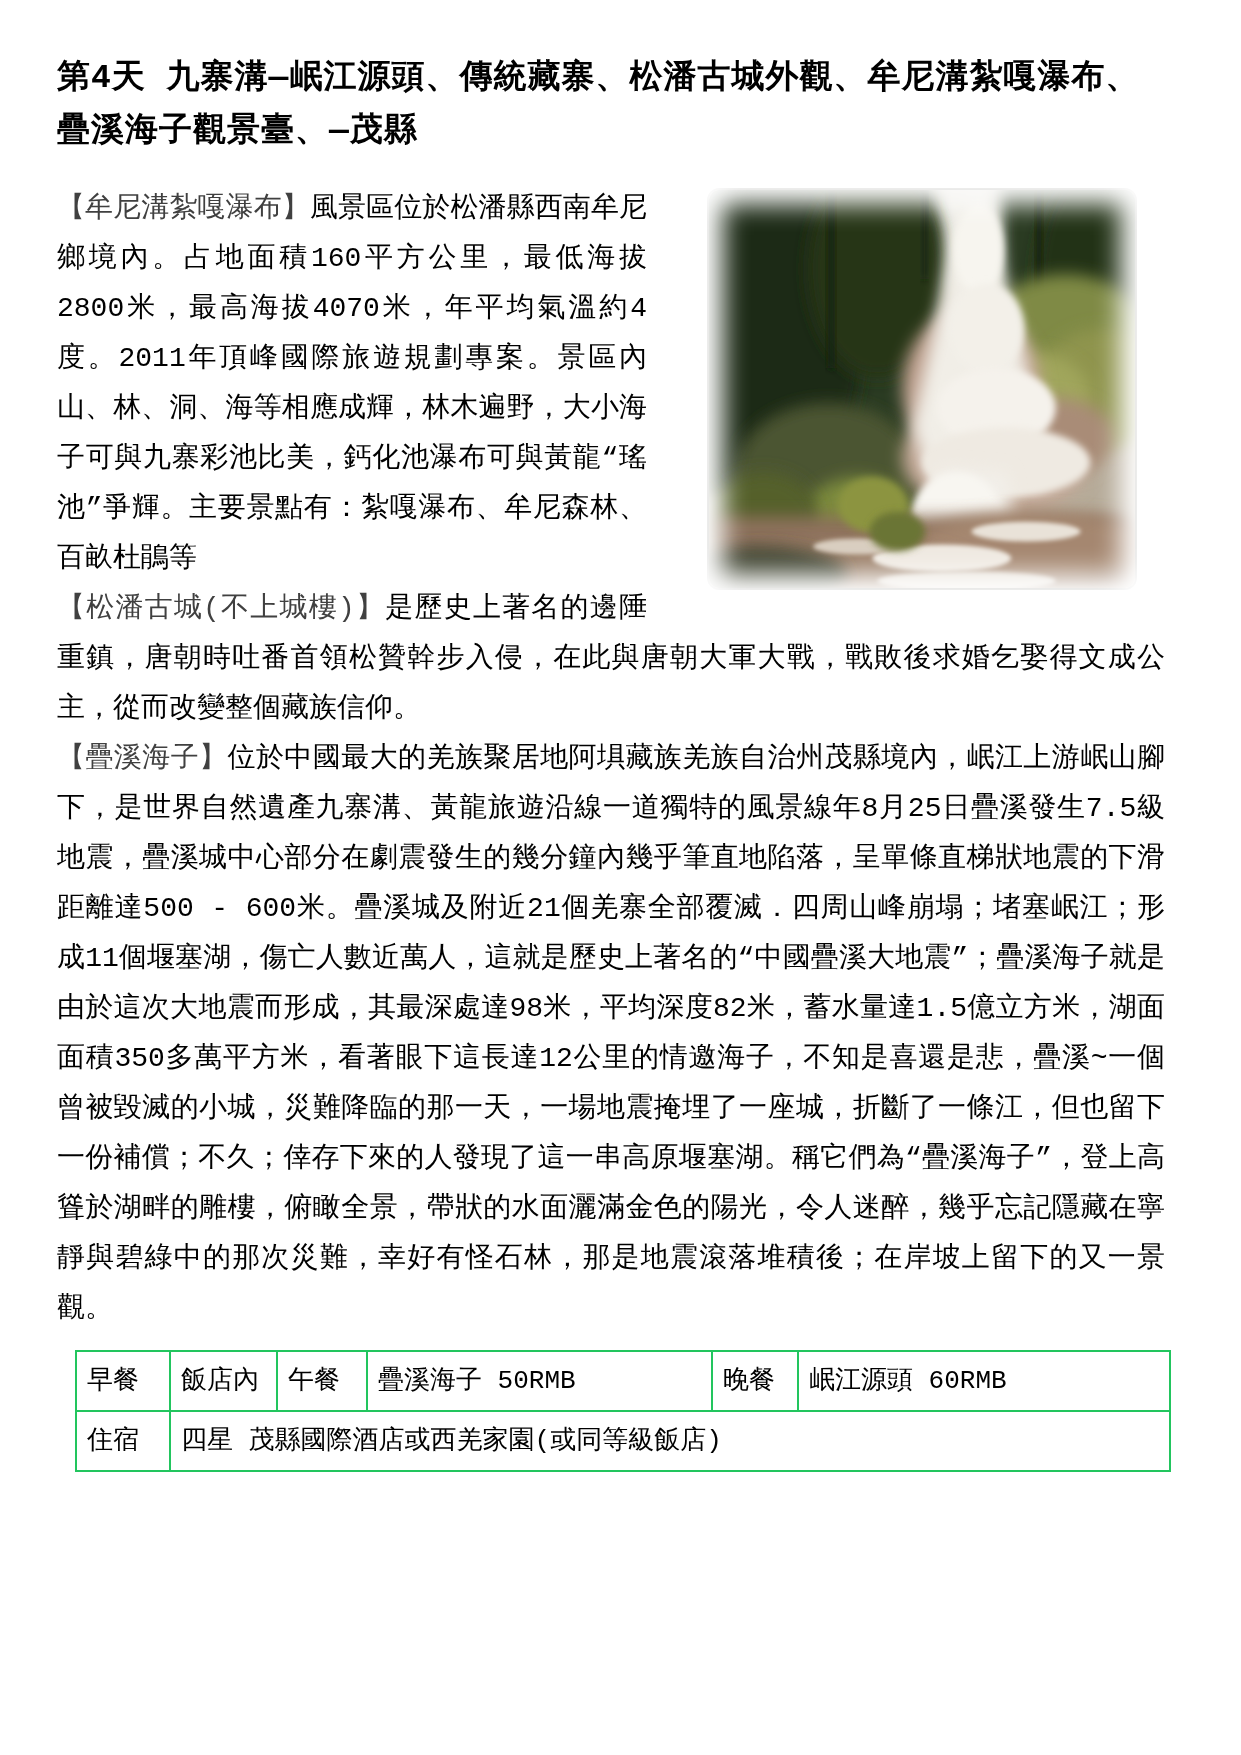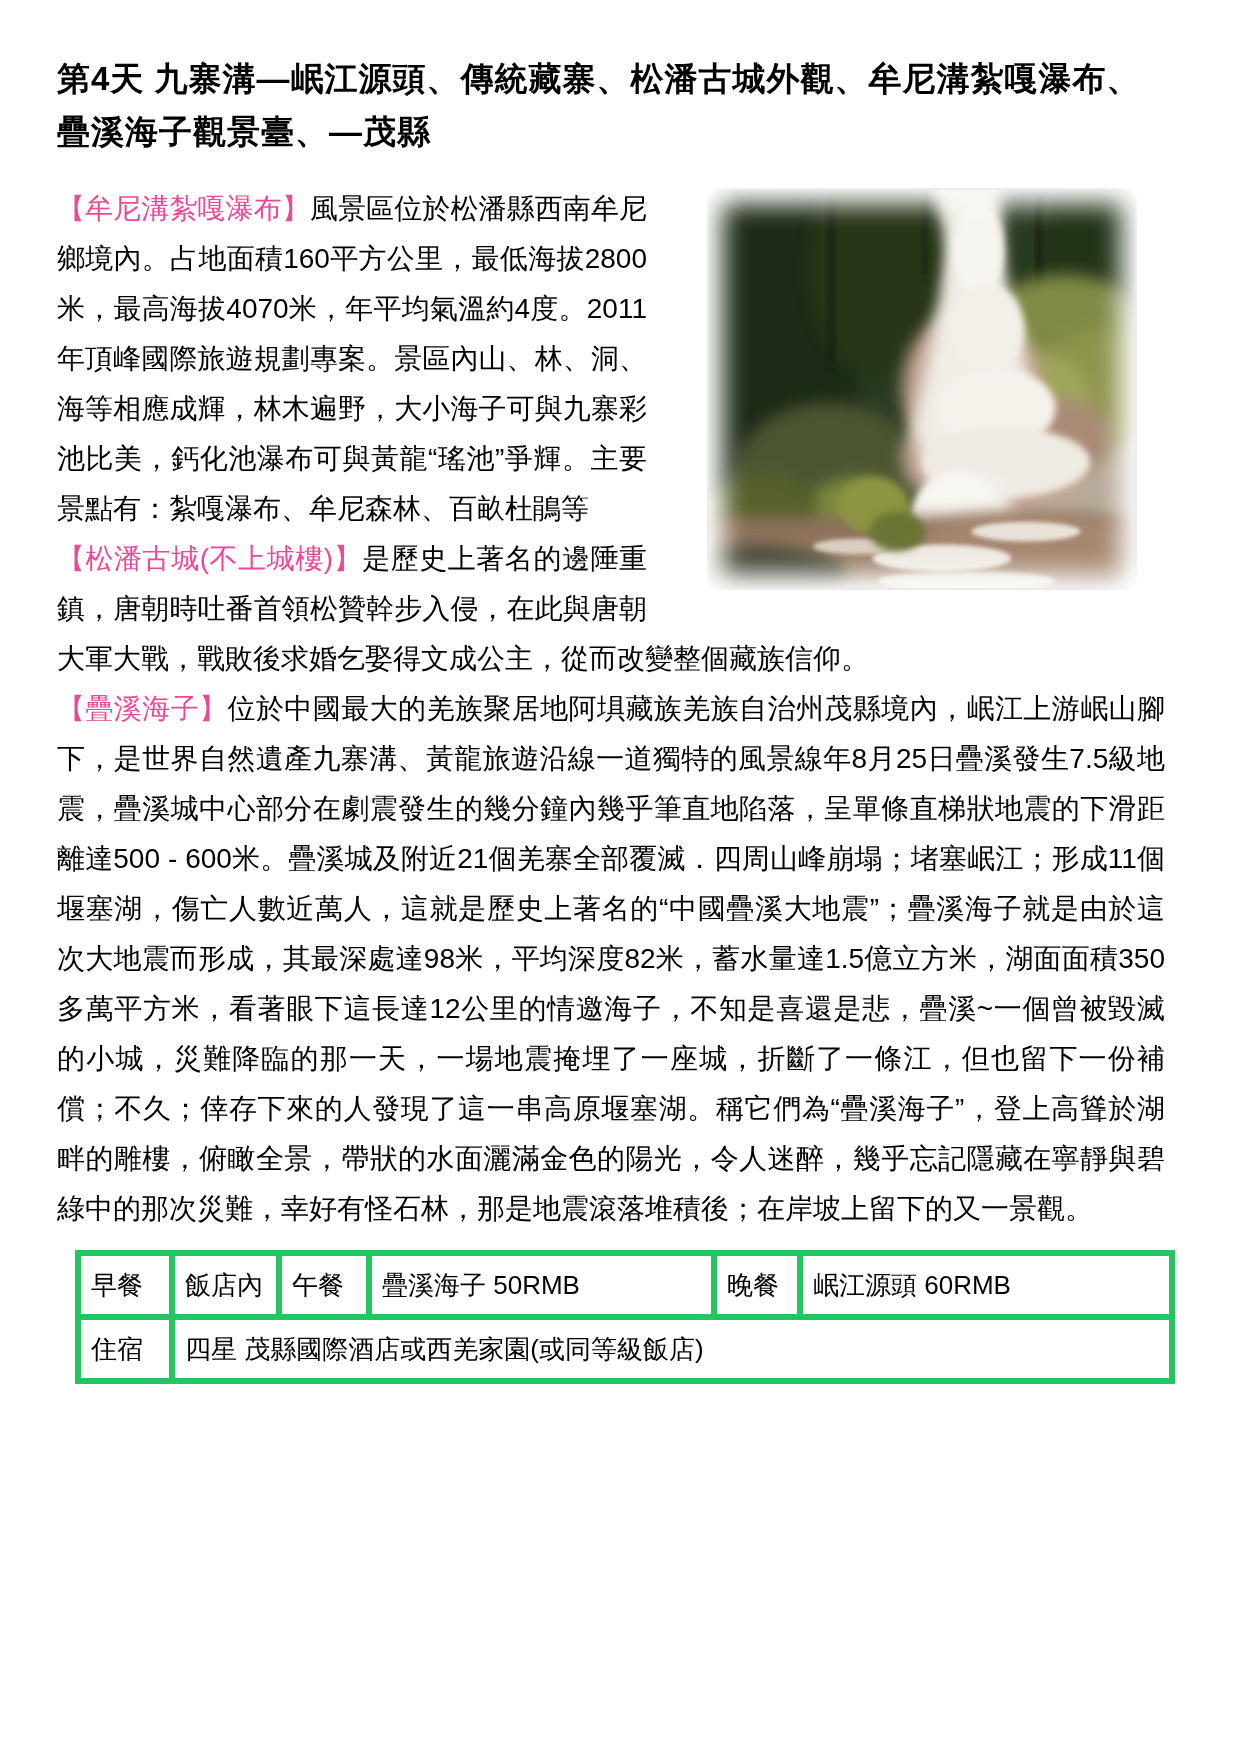--- a/index.html
+++ b/index.html
@@ -2,21 +2,21 @@
 <html><head>
 <meta charset="utf-8">
 <style>
   html,body{margin:0;padding:0;background:#ffffff;}
   body{
     width:1241px;height:1755px;
     font-family:"Liberation Sans","DejaVu Sans",sans-serif;
     color:#000;
     overflow:hidden;
   }
-  .page{position:relative;width:1241px;height:1739px;}
+  .page{position:relative;width:1241px;height:1739px;font-family:Liberation Mono, monospace;}
 
   
   .title-block{
     padding:52px 30px 0 57px;
     font-weight:bold;
     font-size:33px;
     line-height:53px;
     letter-spacing:1px;
   }
   .title-line1{text-align:left;}
@@ -24,21 +24,21 @@
 
   
   .content{
     margin:26px 76px 0 57px;
     font-size:28px;
     line-height:50px;
     text-align:justify;
     text-justify:inter-ideograph;
   }
   .content p{margin:0;}
-  .lead{color:#ec4899;}
+  .lead{color:#404040;}
 
   
   .photo-frame{
     float:right;
     width:430px;height:402px;
     margin:4px 28px 12px 60px;
     position:relative;
   }
   .photo-inner{
     position:absolute;inset:0;
@@ -57,21 +57,21 @@
 
   
   .meal-table{
     margin:16px 0 0 18px;
     border-collapse:collapse;
     table-layout:fixed;
     width:1094px;
     font-size:26px;
   }
   .meal-table td{
-    border:6px solid #22c55e;
+    border:2px solid #22c55e;
     padding:4px 10px;
     height:40px;
     vertical-align:middle;
     text-align:left;
     white-space:nowrap;
     overflow:hidden;
   }
 </style>
 </head>
 <body>

